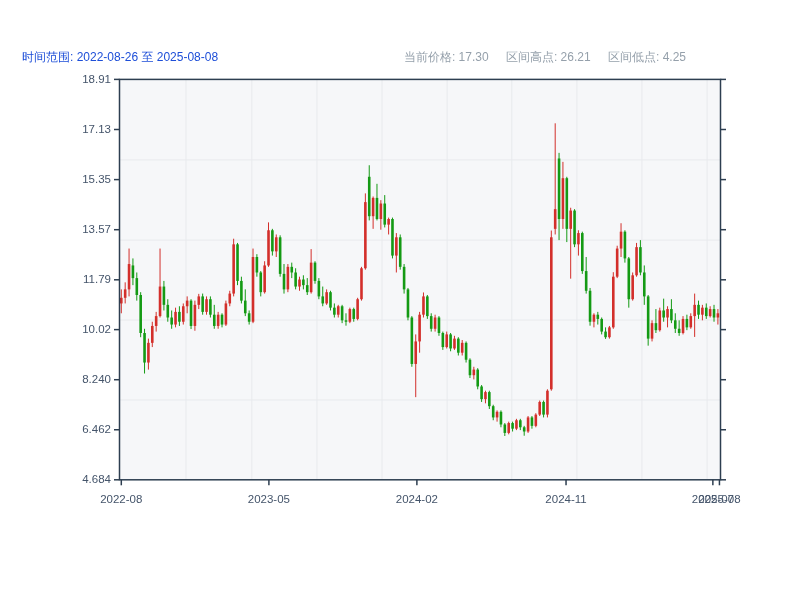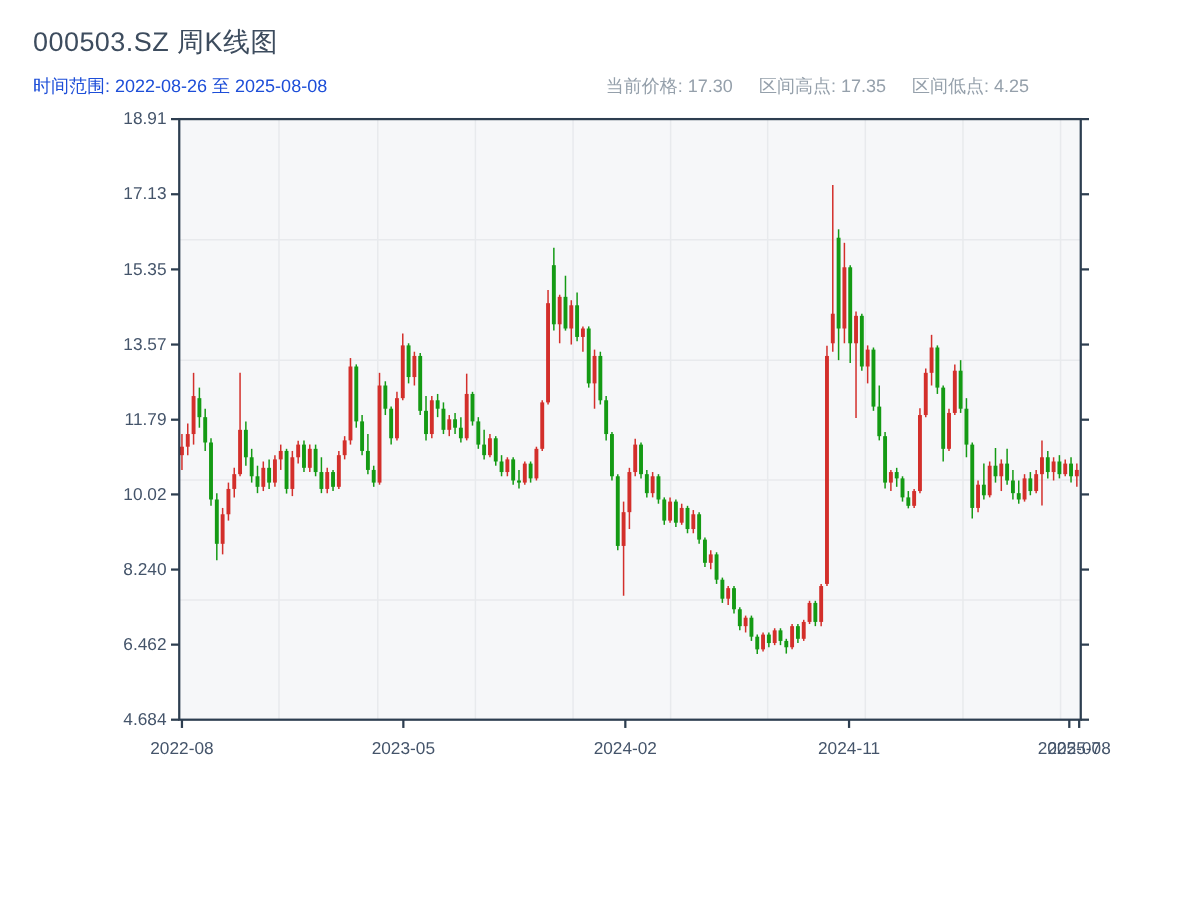--- a/index.html
+++ b/index.html
@@ -10,25 +10,24 @@
   .subtitle{position:absolute;left:22px;top:49px;font-size:12px;color:#1d4ed8;}
   .stats{position:absolute;right:114px;top:49px;font-size:12px;color:#95a0ab;text-align:right;}
   .stats span.stat{margin-left:14px;}
   svg{position:absolute;left:0;top:0;}
   text{font-family:"Liberation Sans","DejaVu Sans",sans-serif;}
 </style>
 </head>
 <body>
 
 <div class="page">
-  <div class="title">000503.SZ 周K线图</div>
   <div class="subtitle">时间范围: 2022-08-26 至 2025-08-08</div>
   <div class="stats">
     <span class="stat">当前价格: 17.30</span>
-    <span class="stat">区间高点: 17.35</span>
+    <span class="stat">区间高点: 26.21</span>
     <span class="stat">区间低点: 4.25</span>
   </div>
   <svg id="chart" width="800" height="600" viewBox="0 0 800 600">
       <rect x="119.5" y="79.4" width="601" height="400.4" fill="#f6f7f9"></rect>
       <g>
         <line x1="185.9958" y1="79.4" x2="185.9958" y2="479.79999999999995" stroke="#e8eaed" stroke-width="1"></line>
         <line x1="251.85380000000004" y1="79.4" x2="251.85380000000004" y2="479.79999999999995" stroke="#e8eaed" stroke-width="1"></line>
         <line x1="316.937" y1="79.4" x2="316.937" y2="479.79999999999995" stroke="#e8eaed" stroke-width="1"></line>
         <line x1="382.0202" y1="79.4" x2="382.0202" y2="479.79999999999995" stroke="#e8eaed" stroke-width="1"></line>
         <line x1="447.1034" y1="79.4" x2="447.1034" y2="479.79999999999995" stroke="#e8eaed" stroke-width="1"></line>

